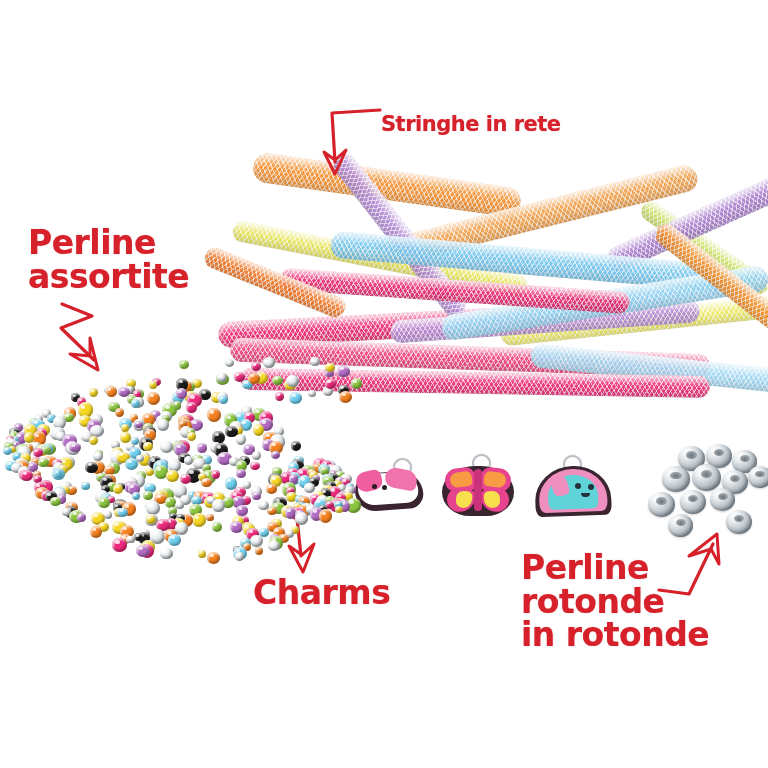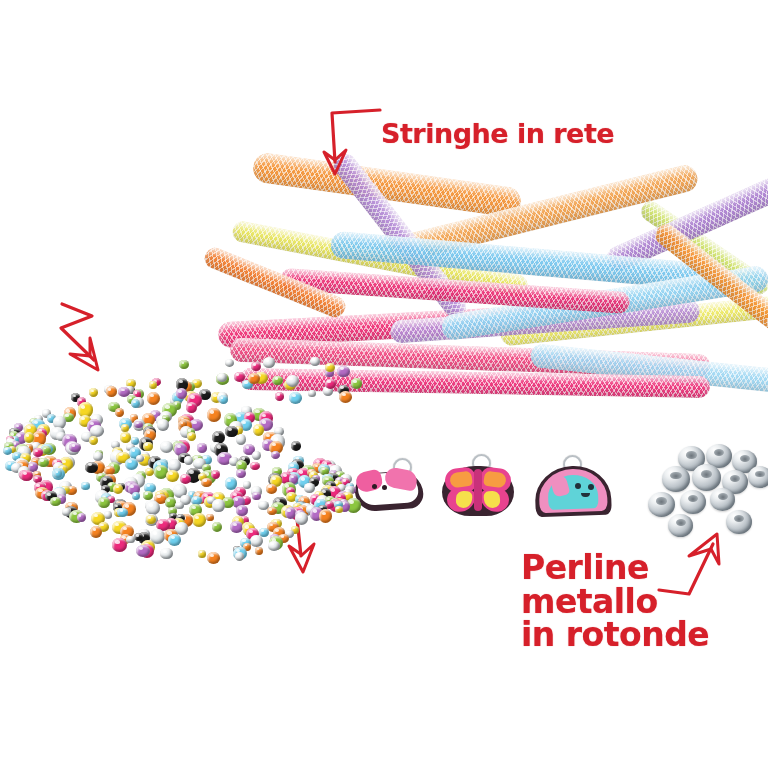--- a/index.html
+++ b/index.html
@@ -21,21 +21,21 @@
     position: absolute;
     color: #d6202a;
     font-family: "DejaVu Sans", sans-serif;
     font-weight: bold;
     letter-spacing: -0.5px;
     line-height: 1.02;
     white-space: pre-line;
     text-shadow: 0 0 1px rgba(214,32,42,0.55);
     -webkit-font-smoothing: antialiased;
   }
-  #lbl-stringhe { left: 381px; top: 120px; font-size: 27px; }
+  #lbl-stringhe { left: 381px; top: 114px; font-size: 21px; }
   #lbl-perline-assortite { left: 28px; top: 226px; font-size: 33px; }
   #lbl-charms { left: 253px; top: 576px; font-size: 33px; }
   #lbl-perline-metallo { left: 521px; top: 551px; font-size: 33px; }
 
   .arrow { position: absolute; overflow: visible; }
   #arr-stringhe { left: 318px; top: 104px; }
   #arr-assortite { left: 54px; top: 298px; }
   #arr-charms { left: 283px; top: 502px; }
   #arr-metallo { left: 655px; top: 528px; }
 
@@ -689,34 +689,37 @@
 
   </div>
 
   <div id="lbl-stringhe" class="label">Stringhe in rete</div>
 
   <svg id="arr-stringhe" class="arrow" width="70" height="80" viewBox="0 0 70 80">
     <path d="M62 6 L14 9 L17 58" fill="none" stroke="#d6202a" stroke-width="3.2" stroke-linecap="round" stroke-linejoin="round"></path>
     <path d="M6 48 L17 70 L28 46 L17 56 Z" fill="none" stroke="#d6202a" stroke-width="3" stroke-linejoin="round"></path>
   </svg>
 
+  <div id="lbl-perline-assortite" class="label"><span>Perline</span>
+<span>assortite</span></div>
 
   <svg id="arr-assortite" class="arrow" width="85" height="85" viewBox="0 0 85 85">
     <path d="M8 6 L38 18 L7 30 L40 62" fill="none" stroke="#d6202a" stroke-width="3.2" stroke-linecap="round" stroke-linejoin="round"></path>
     <path d="M16 56 L44 72 L36 40 L36 58 Z" fill="none" stroke="#d6202a" stroke-width="3" stroke-linejoin="round"></path>
   </svg>
 
+  <div id="lbl-charms" class="label">Charms</div>
 
   <svg id="arr-charms" class="arrow" width="60" height="78" viewBox="0 0 60 78">
     <path d="M48 5 L13 7 L18 54" fill="none" stroke="#d6202a" stroke-width="3.2" stroke-linecap="round" stroke-linejoin="round"></path>
     <path d="M6 44 L20 70 L31 42 L19 53 Z" fill="none" stroke="#d6202a" stroke-width="3" stroke-linejoin="round"></path>
   </svg>
 
   <div id="lbl-perline-metallo" class="label"><span>Perline</span>
-<span>metallo</span>
+<span>rotonde</span>
 <span>in rotonde</span></div>
 
   <svg id="arr-metallo" class="arrow" width="80" height="80" viewBox="0 0 80 80">
     <path d="M4 62 L34 66 L58 16" fill="none" stroke="#d6202a" stroke-width="3.2" stroke-linecap="round" stroke-linejoin="round"></path>
     <path d="M34 28 L62 6 L64 36 L56 21 Z" fill="none" stroke="#d6202a" stroke-width="3" stroke-linejoin="round"></path>
   </svg>
 
 </div>
 
 </body></html>

